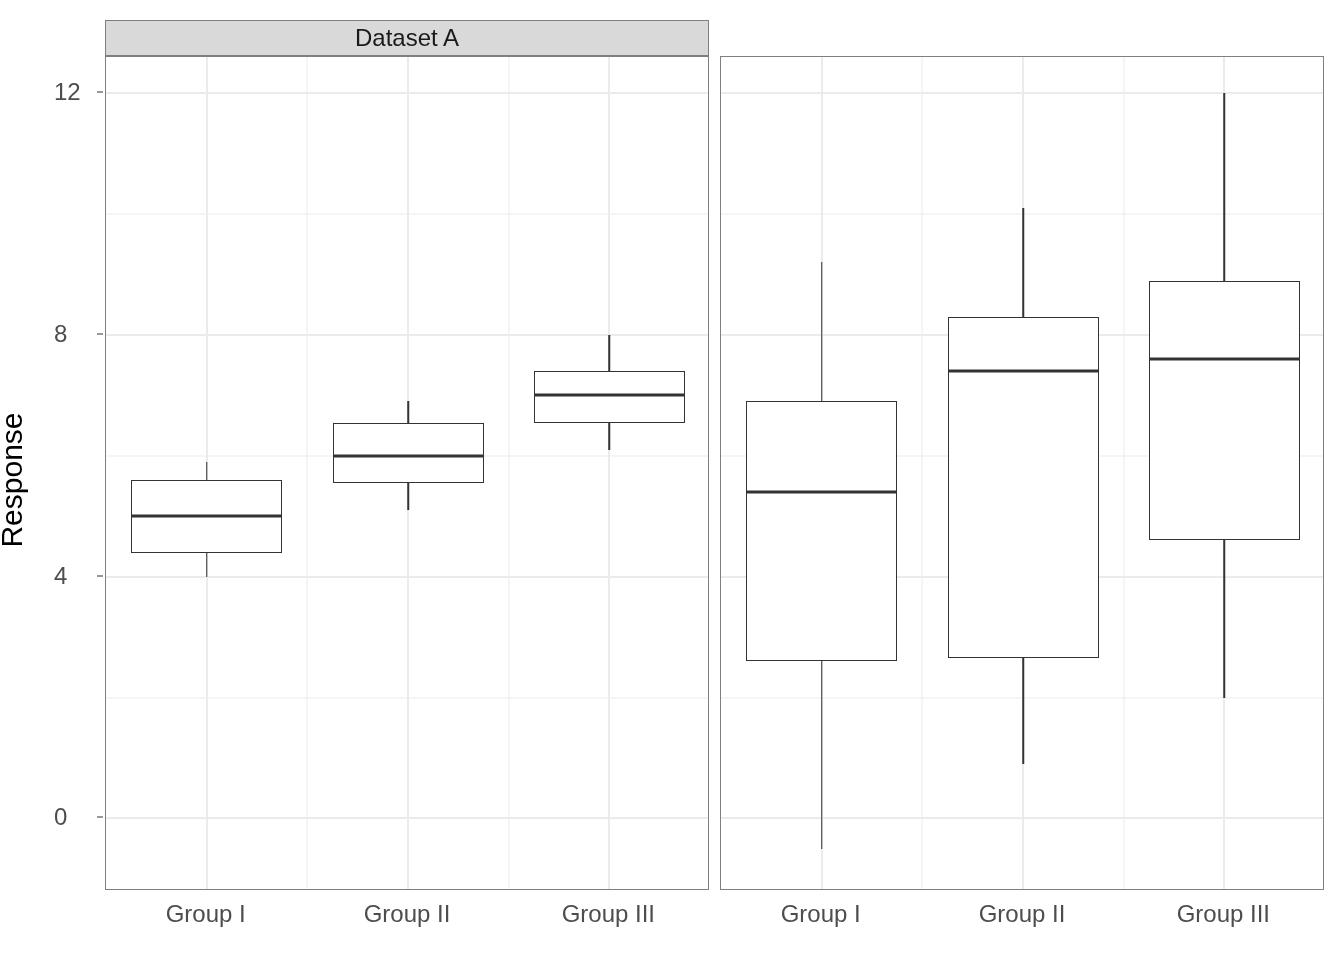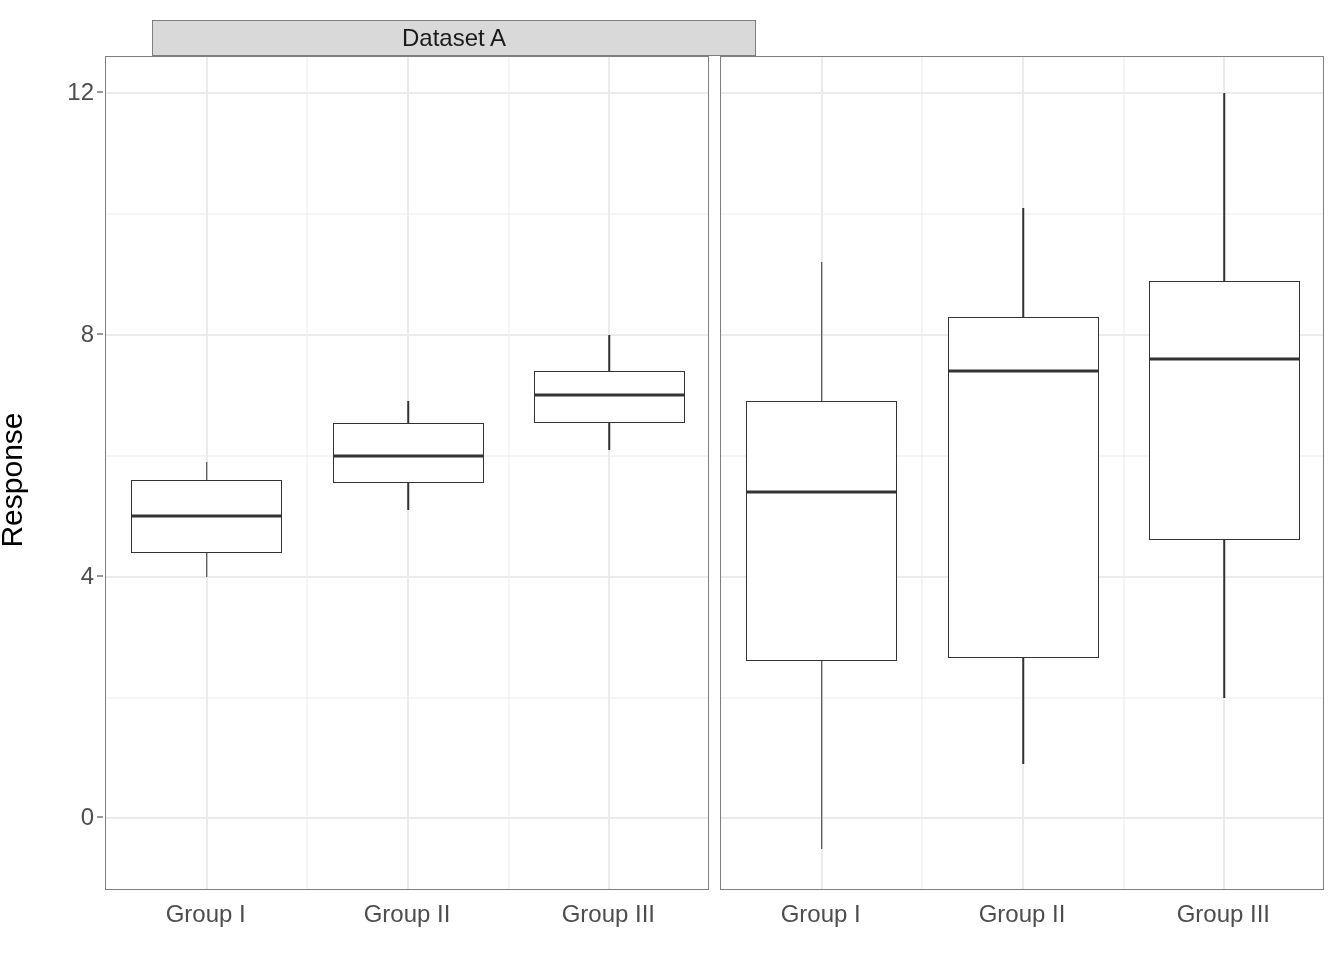--- a/index.html
+++ b/index.html
@@ -20,21 +20,21 @@
     top: 50%;
     transform: translate(-50%, -50%) rotate(-90deg);
     transform-origin: center;
     font-size: 30px;
     color: #000;
     white-space: nowrap;
   }
   .y-tick-label {
     position: absolute;
     right: 1250px;
-    text-align: right;
+    text-align: left;
     font-size: 24px;
     color: #4d4d4d;
     transform: translateY(-50%);
     width: 40px;
   }
   .y-tick-mark {
     position: absolute;
     left: 97px;
     height: 1px;
     width: 6px;
@@ -123,21 +123,21 @@
       <div class="y-tick-label" style="top: 817.478px;">0</div>
       <div class="y-tick-mark" style="top: 817.478px;"></div>
       <div class="y-tick-label" style="top: 575.739px;">4</div>
       <div class="y-tick-mark" style="top: 575.739px;"></div>
       <div class="y-tick-label" style="top: 334px;">8</div>
       <div class="y-tick-mark" style="top: 334px;"></div>
       <div class="y-tick-label" style="top: 92.2609px;">12</div>
       <div class="y-tick-mark" style="top: 92.2609px;"></div>
     </div>
 
-  <div class="facet-strip" id="strip-0" style="left: 105px; width: 604px; margin-left: 47px;">
+  <div class="facet-strip" id="strip-0" style="left: 105px; width: 604px;">
       <span>Dataset A</span>
     </div>
 
   <div class="panel" id="panel-0" style="left: 105px; width: 604px;">
       <div class="grid-h" style="top: 761.478px;"></div>
       <div class="grid-h" style="top: 519.739px;"></div>
       <div class="grid-h" style="top: 278px;"></div>
       <div class="grid-h" style="top: 36.2609px;"></div>
       <div class="grid-h minor" style="top: 640.609px;"></div>
       <div class="grid-h minor" style="top: 398.87px;"></div>

